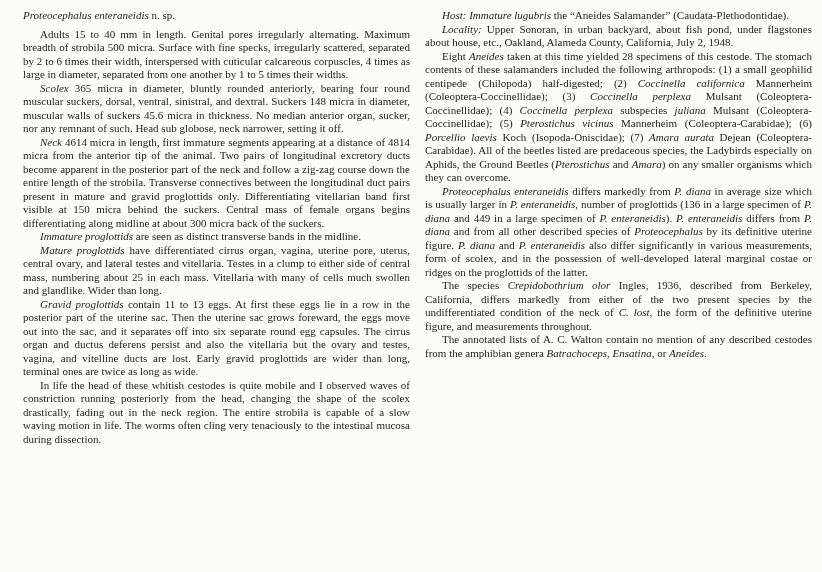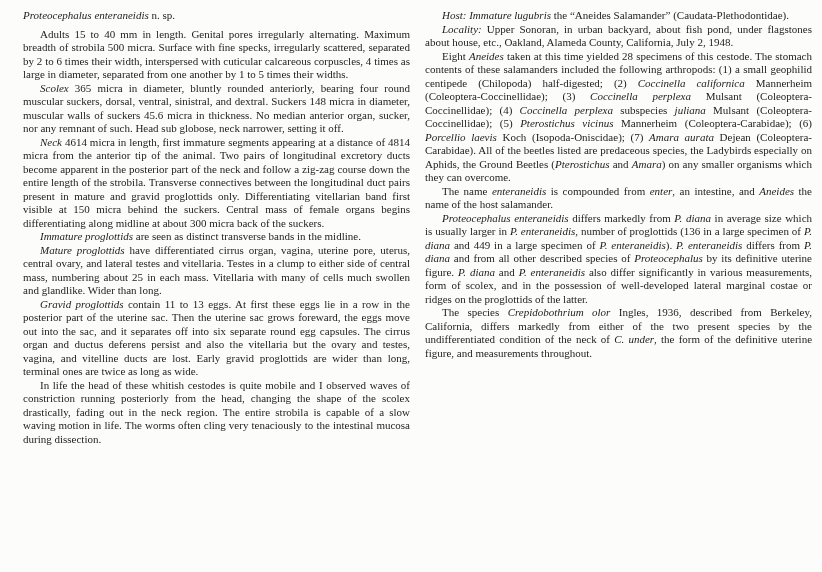--- a/index.html
+++ b/index.html
@@ -36,17 +36,17 @@
       <p class="para"><span class="it">Neck</span><span> 4614 micra in length, first immature segments appearing at a distance of 4814 micra from the anterior tip of the animal. Two pairs of longitudinal excretory ducts become apparent in the posterior part of the neck and follow a zig-zag course down the entire length of the strobila. Transverse connectives between the longitudinal duct pairs present in mature and gravid proglottids only. Differentiating vitellarian band first visible at 150 micra behind the suckers. Central mass of female organs begins differentiating along midline at about 300 micra back of the suckers.</span></p>
       <p class="para"><span class="it">Immature proglottids</span><span> are seen as distinct transverse bands in the midline.</span></p>
       <p class="para"><span class="it">Mature proglottids</span><span> have differentiated cirrus organ, vagina, uterine pore, uterus, central ovary, and lateral testes and vitellaria. Testes in a clump to either side of central mass, numbering about 25 in each mass. Vitellaria with many of cells much swollen and glandlike. Wider than long.</span></p>
       <p class="para"><span class="it">Gravid proglottids</span><span> contain 11 to 13 eggs. At first these eggs lie in a row in the posterior part of the uterine sac. Then the uterine sac grows foreward, the eggs move out into the sac, and it separates off into six separate round egg capsules. The cirrus organ and ductus deferens persist and also the vitellaria but the ovary and testes, vagina, and vitelline ducts are lost. Early gravid proglottids are wider than long, terminal ones are twice as long as wide.</span></p>
       <p class="para"><span>In life the head of these whitish cestodes is quite mobile and I observed waves of constriction running posteriorly from the head, changing the shape of the scolex drastically, fading out in the neck region. The entire strobila is capable of a slow waving motion in life. The worms often cling very tenaciously to the intestinal mucosa during dissection.</span></p>
     </div>
   <div class="col">
       <p class="para"><span class="it">Host: Immature lugubris</span><span> the “Aneides Salamander” (Caudata-Plethodontidae).</span></p>
       <p class="para"><span class="it">Locality:</span><span> Upper Sonoran, in urban backyard, about fish pond, under flagstones about house, etc., Oakland, Alameda County, California, July 2, 1948.</span></p>
       <p class="para"><span>Eight </span><span class="it">Aneides</span><span> taken at this time yielded 28 specimens of this cestode. The stomach contents of these salamanders included the following arthropods: (1) a small geophilid centipede (Chilopoda) half-digested; (2) </span><span class="it">Coccinella californica</span><span> Mannerheim (Coleoptera-Coccinellidae); (3) </span><span class="it">Coccinella perplexa</span><span> Mulsant (Coleoptera-Coccinellidae); (4) </span><span class="it">Coccinella perplexa</span><span> subspecies </span><span class="it">juliana</span><span> Mulsant (Coleoptera-Coccinellidae); (5) </span><span class="it">Pterostichus vicinus</span><span> Mannerheim (Coleoptera-Carabidae); (6) </span><span class="it">Porcellio laevis</span><span> Koch (Isopoda-Oniscidae); (7) </span><span class="it">Amara aurata</span><span> Dejean (Coleoptera-Carabidae). All of the beetles listed are predaceous species, the Ladybirds especially on Aphids, the Ground Beetles (</span><span class="it">Pterostichus</span><span> and </span><span class="it">Amara</span><span>) on any smaller organisms which they can overcome.</span></p>
-      <p class="para"><span>The name </span><span class="it">enteraneidis</span><span> is compounded from </span><span class="it">enter</span><span>, an intestine, and </span><span class="it">Aneides</span><span> the name of the host salamander.</span></p>
       <p class="para"><span class="it">Proteocephalus enteraneidis</span><span> differs markedly from </span><span class="it">P. diana</span><span> in average size which is usually larger in </span><span class="it">P. enteraneidis</span><span>, number of proglottids (136 in a large specimen of </span><span class="it">P. diana</span><span> and 449 in a large specimen of </span><span class="it">P. enteraneidis</span><span>). </span><span class="it">P. enteraneidis</span><span> differs from </span><span class="it">P. diana</span><span> and from all other described species of </span><span class="it">Proteocephalus</span><span> by its definitive uterine figure. </span><span class="it">P. diana</span><span> and </span><span class="it">P. enteraneidis</span><span> also differ significantly in various measurements, form of scolex, and in the possession of well-developed lateral marginal costae or ridges on the proglottids of the latter.</span></p>
-      <p class="para"><span>The species </span><span class="it">Crepidobothrium olor</span><span> Ingles, 1936, described from Berkeley, California, differs markedly from either of the two present species by the undifferentiated condition of the neck of </span><span class="it">C. under</span><span>, the form of the definitive uterine figure, and measurements throughout.</span></p>
+      <p class="para"><span>The species </span><span class="it">Crepidobothrium olor</span><span> Ingles, 1936, described from Berkeley, California, differs markedly from either of the two present species by the undifferentiated condition of the neck of </span><span class="it">C. lost</span><span>, the form of the definitive uterine figure, and measurements throughout.</span></p>
+      <p class="para"><span>The annotated lists of A. C. Walton contain no mention of any described cestodes from the amphibian genera </span><span class="it">Batrachoceps</span><span>, </span><span class="it">Ensatina</span><span>, or </span><span class="it">Aneides</span><span>.</span></p>
     </div>
 </div>
 
 </body></html>

